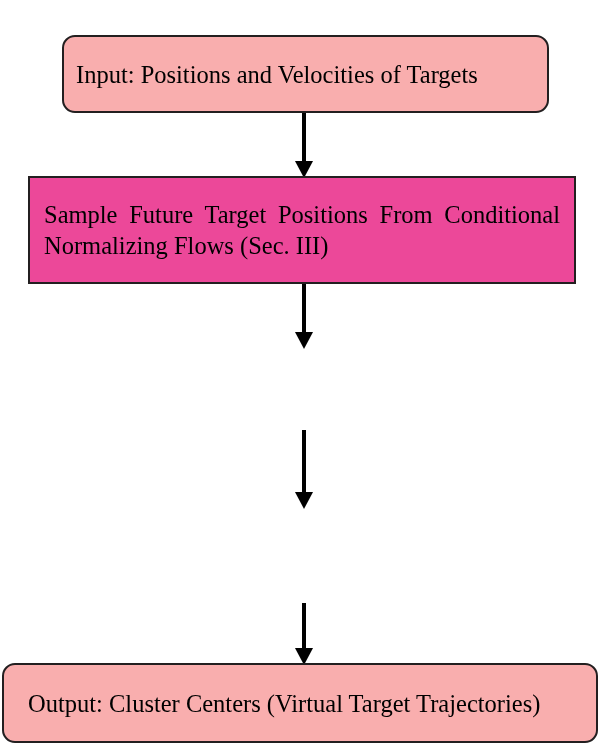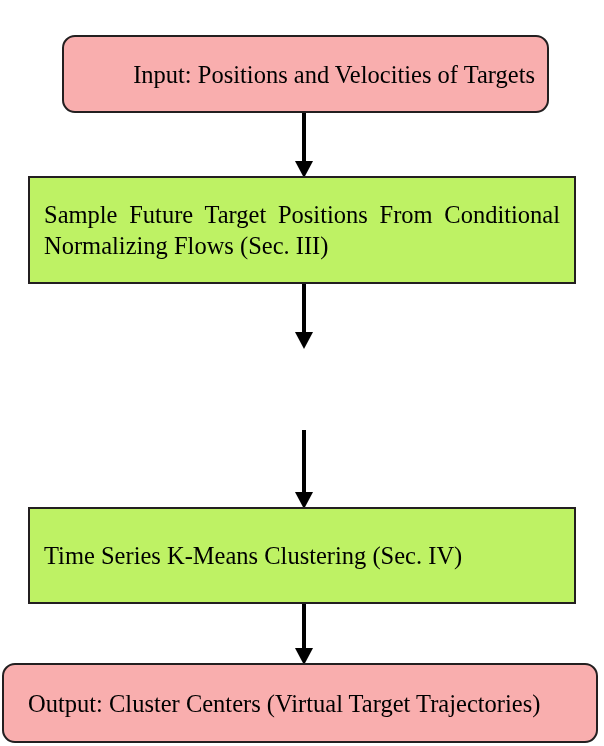--- a/index.html
+++ b/index.html
@@ -52,25 +52,25 @@
     box-sizing: border-box;
     font-size: 24.5px;
     line-height: 31px;
   }
 
   .node.terminal {
     background: #f9aeae;
     border-radius: 13px;
   }
   .node.process {
-    background: #bef264;
+    background: #ec4899;
     border-radius: 0;
   }
 
-  .txt-center { text-align: right; }
+  .txt-center { text-align: left; }
   .txt-justify {
     text-align: justify;
     text-align-last: left;
     text-justify: inter-word;
   }
 
   
   #node-input {
     left: 62px;  top: 35px;
     width: 487px; height: 78px;
@@ -153,23 +153,20 @@
     <div class="shaft"></div>
     <div class="head"></div>
   </div>
 
 
   <div class="connector" id="arrow-3">
     <div class="shaft"></div>
     <div class="head"></div>
   </div>
 
-  <div class="node process" id="node-cluster">
-    <div class="node-inner">Time Series K-Means Clustering (Sec. IV)</div>
-  </div>
 
   <div class="connector" id="arrow-4">
     <div class="shaft"></div>
     <div class="head"></div>
   </div>
 
   <div class="node terminal" id="node-output">
     <div class="node-inner">Output:  Cluster Centers (Virtual Target Trajectories)</div>
   </div>
 

